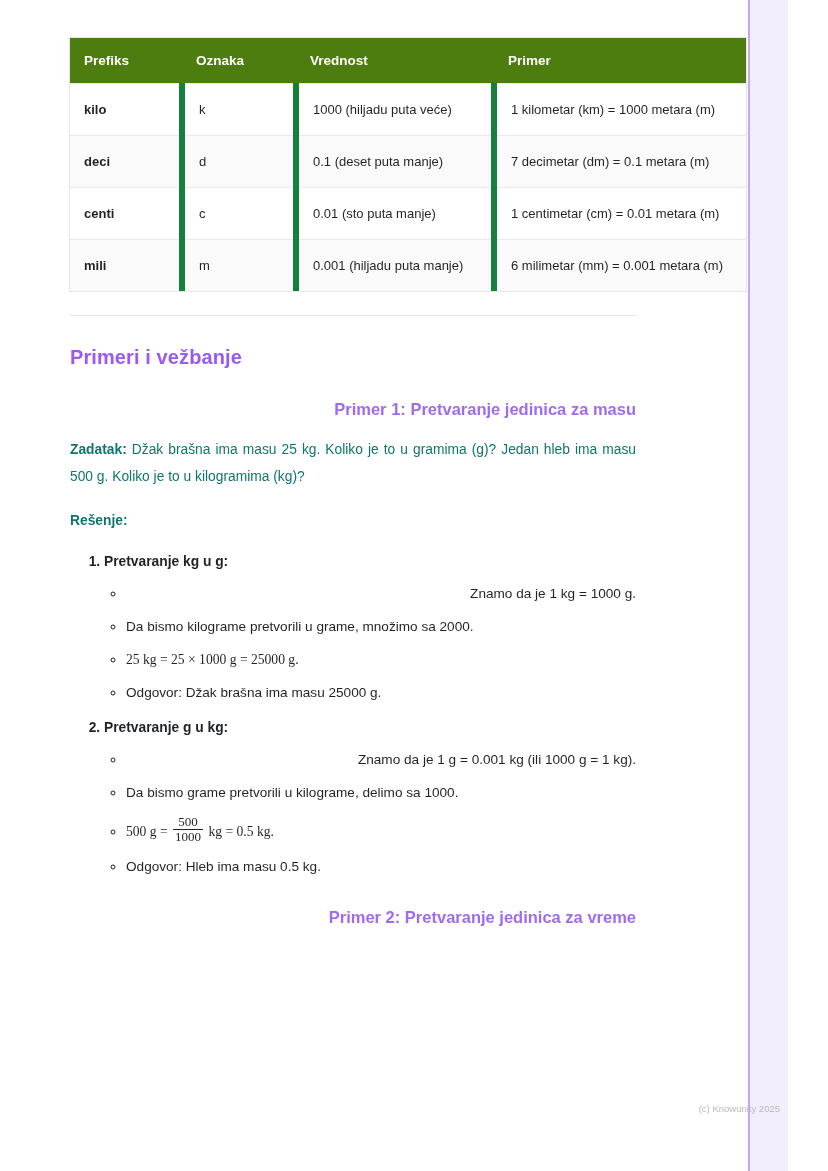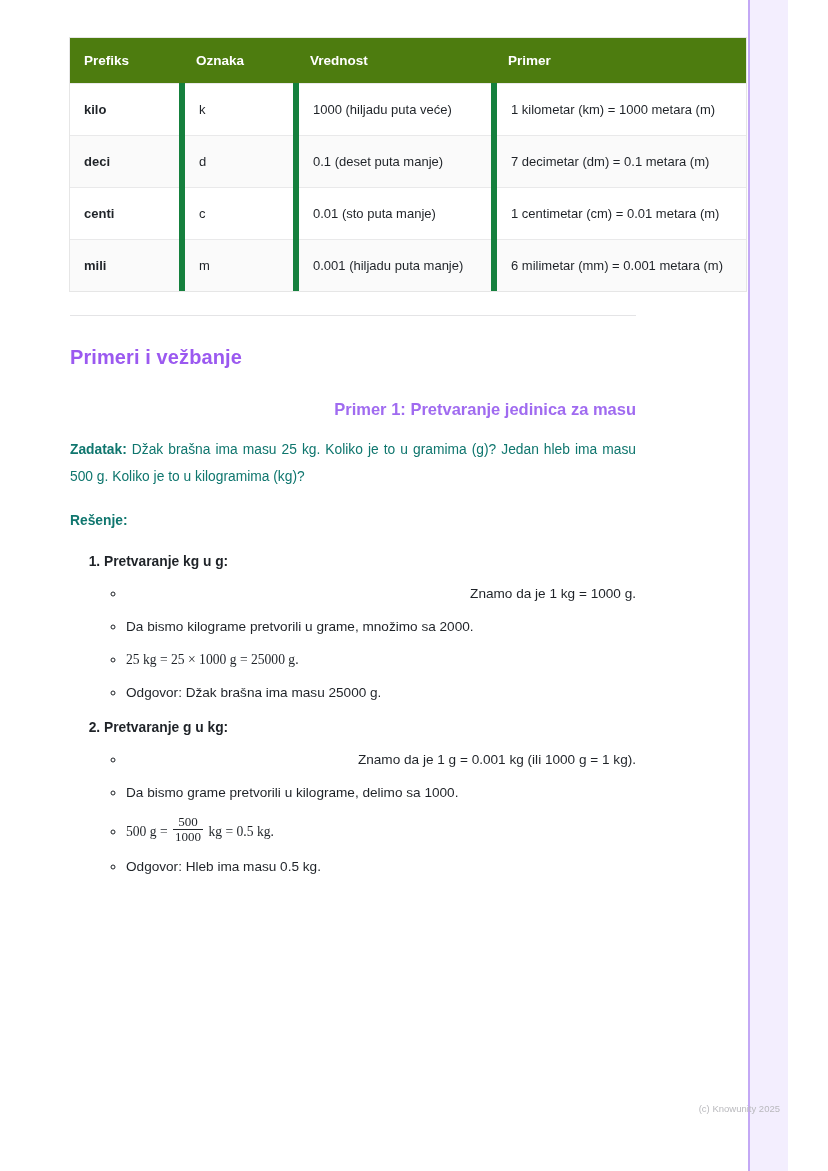--- a/index.html
+++ b/index.html
@@ -256,19 +256,20 @@
           <li>Znamo da je 1 g = 0.001 kg (ili 1000 g = 1 kg).</li>
           <li>Da bismo grame pretvorili u kilograme, delimo sa 1000.</li>
           <li class="mathy">
             <span>500 g = </span><span class="frac"><span class="num">500</span><span class="den">1000</span></span><span> kg = 0.5 kg.</span>
           </li>
           <li>Odgovor: Hleb ima masu 0.5 kg.</li>
         </ul>
       </li>
     </ol>
 
+    <h3 class="example-title">Primer 2: Pretvaranje jedinica za vreme</h3>
 
 
   </div>
 
   <div class="watermark">(c) Knowunity 2025</div>
 
 </div>
 
 </body></html>

